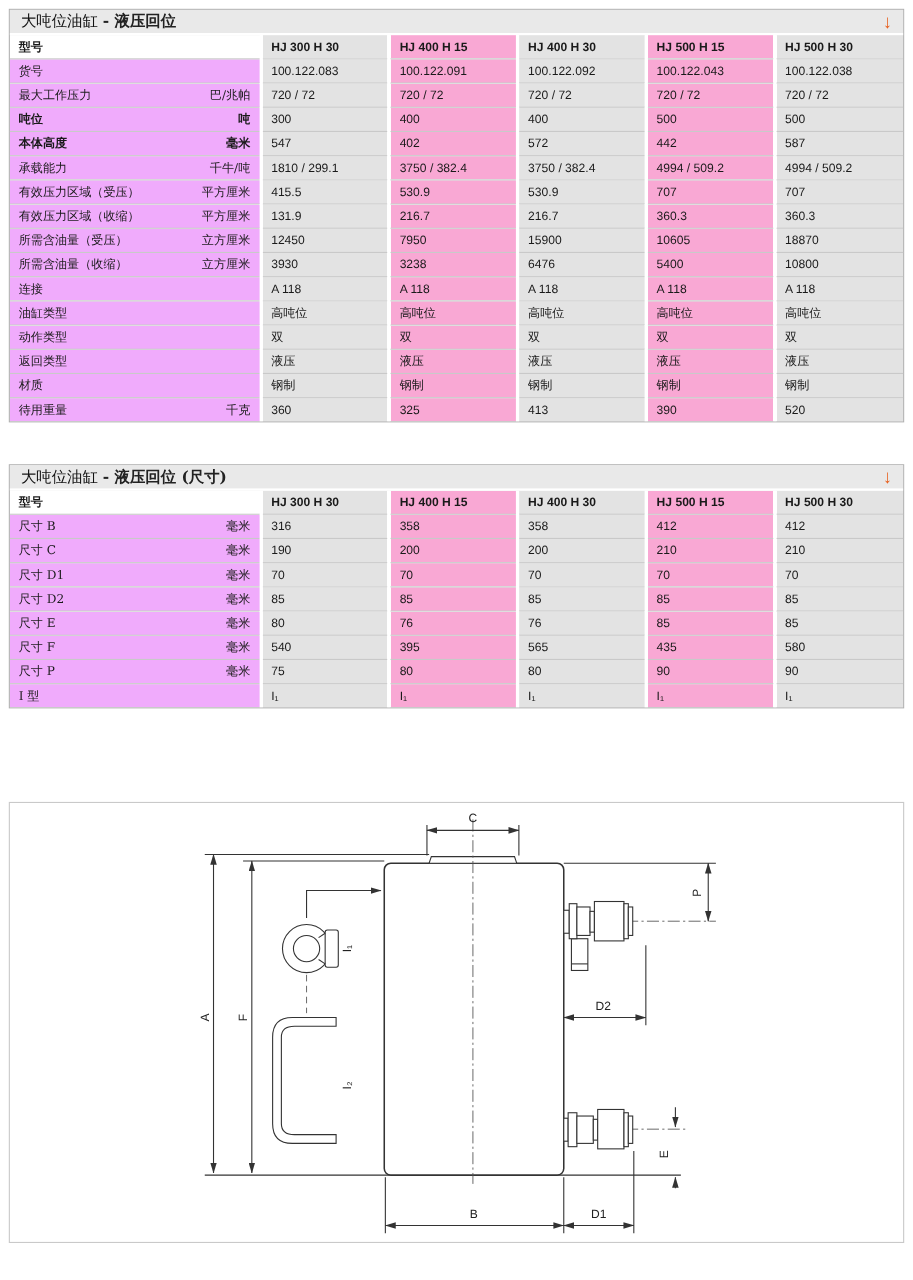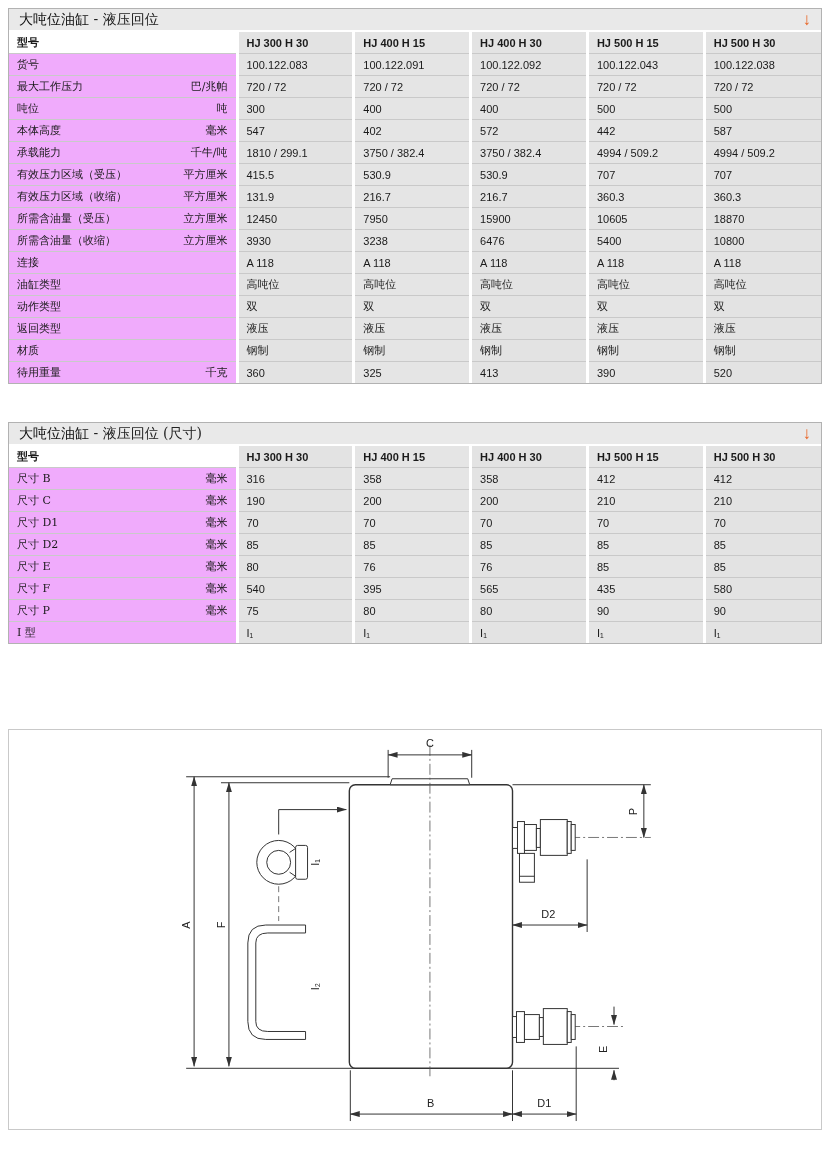--- a/index.html
+++ b/index.html
@@ -3,33 +3,33 @@
 <meta charset="utf-8">
 <style>
   * { margin:0; padding:0; box-sizing:border-box; }
   html,body { background:#fff; width:830px; }
   body { font-family:"Liberation Sans","DejaVu Sans",sans-serif; color:#1a1a1a; }
   .section { margin:8px 8px 0 8px; border:1px solid #b2b2b2; background:#fff; }
   .sec2 { margin-top:38px; }
   .title-bar { background:#e9e9e9; display:flex; align-items:center; justify-content:space-between;
                padding:3px 10px 3px 10px; border-bottom:2px solid #ffffff; height:23px; }
   .t-main { font-weight:normal; font-size:14px; color:#111; }
-  .t-sub  { font-size:14px; font-weight:normal; color:#222; font-family:"DejaVu Serif",serif; }
+  .t-sub  { font-size:14px; font-weight:bold; color:#222; font-family:"DejaVu Serif",serif; }
   .dl-arrow { color:#e8611f; font-size:17px; font-weight:bold; line-height:14px; cursor:pointer; }
   table { width:100%; border-collapse:collapse; table-layout:fixed; font-size:11px; }
   col.lbl { width:228px; }
   th,td { padding:3px 8px; height:21px; text-align:left; font-weight:normal;
           border-top:1px solid #c9c9c9; white-space:nowrap; overflow:hidden; vertical-align:middle; }
   thead th { font-weight:bold; border-top:none; }
   td.val, th.val { border-left:3px solid #ffffff; }
   .cg { background:#e3e3e3; }
-  .cw { background:#e5e5e5; }
+  .cw { background:#f9a8d4; }
   td.lblcell { background:#f0abfc; }
   .lbl-wrap { display:flex; justify-content:space-between; }
-  .row-bold .lbl-wrap { font-weight:normal; }
+  .row-bold .lbl-wrap { font-weight:bold; }
   .lbl-regular .lbl-txt, .lbl-regular .unit { font-family:"DejaVu Serif",serif; }
   .unit { text-align:right; }
   .figure { margin:85px 8px 0 8px; border:1px solid #c9c9c9; height:401px; background:#fff; }
   .figure svg { display:block; width:100%; height:100%; }
   .dline { stroke:#333; stroke-width:1; fill:none; }
   .thick { stroke:#333; stroke-width:1.4; fill:#fff; }
   .part  { stroke:#333; stroke-width:1; fill:#fff; }
   .cl { stroke:#555; stroke-width:0.8; fill:none; stroke-dasharray:11 3 2 3; }
   .dsh { stroke:#555; stroke-width:0.8; fill:none; stroke-dasharray:6 4; }
   text.dimlbl { font-size:11px; fill:#222; font-family:"Liberation Sans","DejaVu Sans",sans-serif; }

